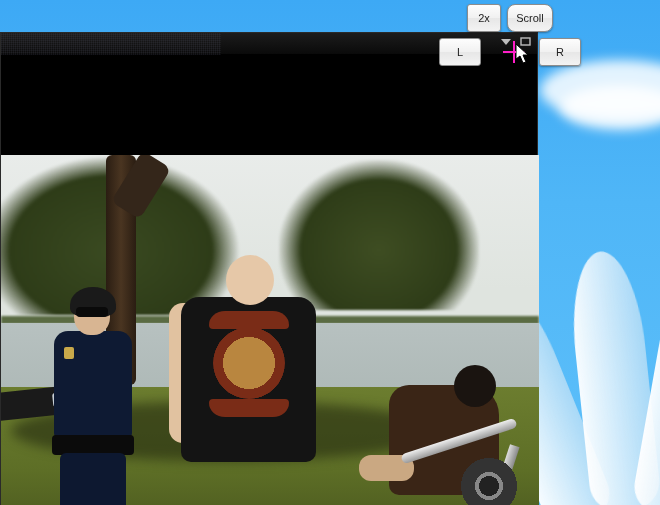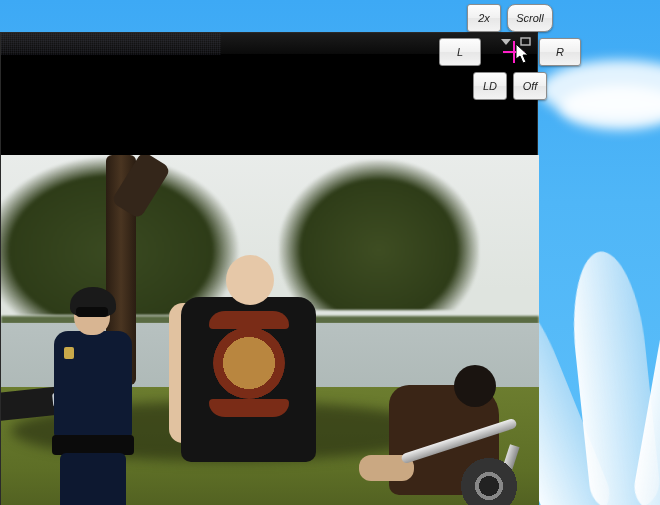--- a/index.html
+++ b/index.html
@@ -170,21 +170,20 @@
     height: 28px;
     padding: 0 8px;
     background: linear-gradient(180deg,#fdfdfd 0%, #f1f1f1 48%, #e7e7e7 52%, #f3f3f3 100%);
     border: 1px solid #8c8c8c;
     border-radius: 3px;
     box-shadow: 0 1px 2px rgba(0,0,0,0.35);
     font-size: 11px;
     color: #222;
     display:flex; align-items:center; justify-content:center;
     cursor: pointer;
-    font-style: italic;
   }
   .ctrl-btn.wide { min-width: 42px; }
   .ctrl-btn.xwide { min-width: 46px; border-radius: 8px; }
 
   
   .crosshair {
     position: absolute;
     left: 503px; top: 41px;
     width: 22px; height: 22px;
     pointer-events: none;
@@ -272,24 +271,20 @@
 
 <div class="ctrl-panel">
   <div class="ctrl-row">
     <button class="ctrl-btn">2x</button>
     <button class="ctrl-btn xwide">Scroll</button>
   </div>
   <div class="ctrl-row" style="gap:58px;">
     <button class="ctrl-btn wide">L</button>
     <button class="ctrl-btn wide">R</button>
   </div>
-  <div class="ctrl-row">
-    <button class="ctrl-btn">LD</button>
-    <button class="ctrl-btn">Off</button>
-  </div>
 </div>
 
 <div class="crosshair"></div>
 <div class="cursor">
   <svg width="14" height="20" viewBox="0 0 14 20">
     <polygon points="0,0 0,15 4,12 7,19 10,18 7,11 12,11" fill="#fff" stroke="#000" stroke-width="1"></polygon>
   </svg>
 </div>
 
 </body></html>

